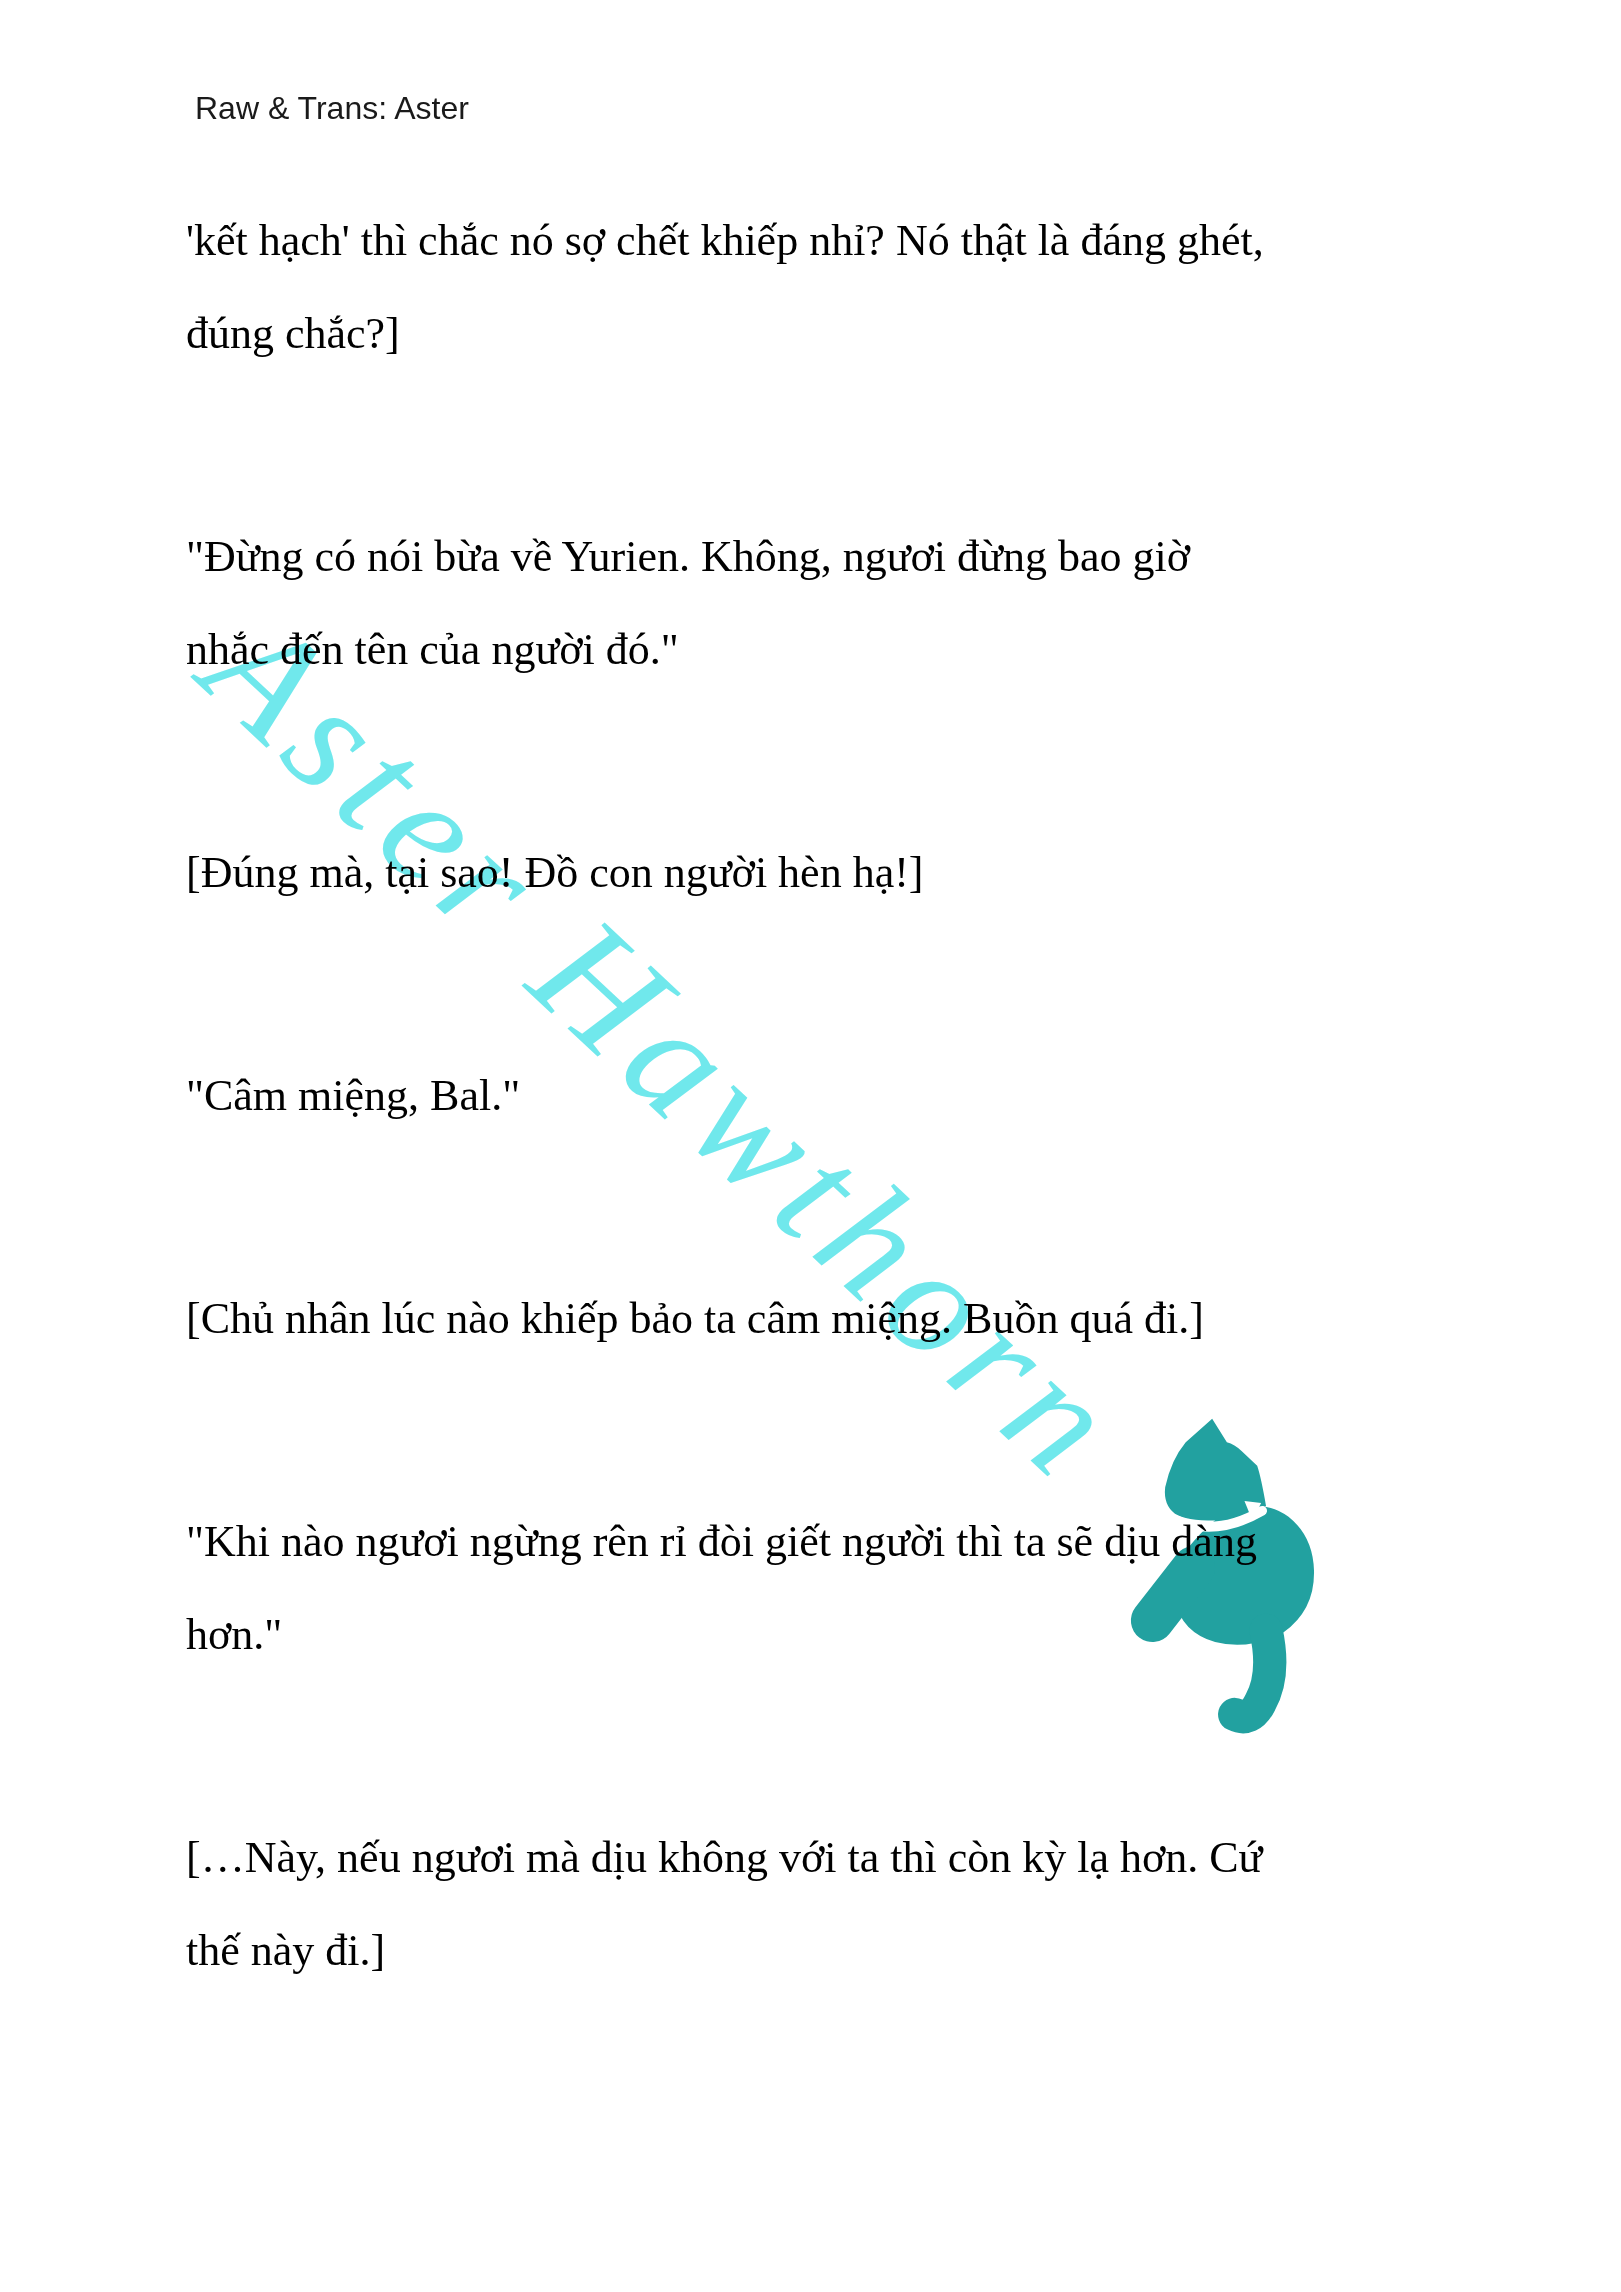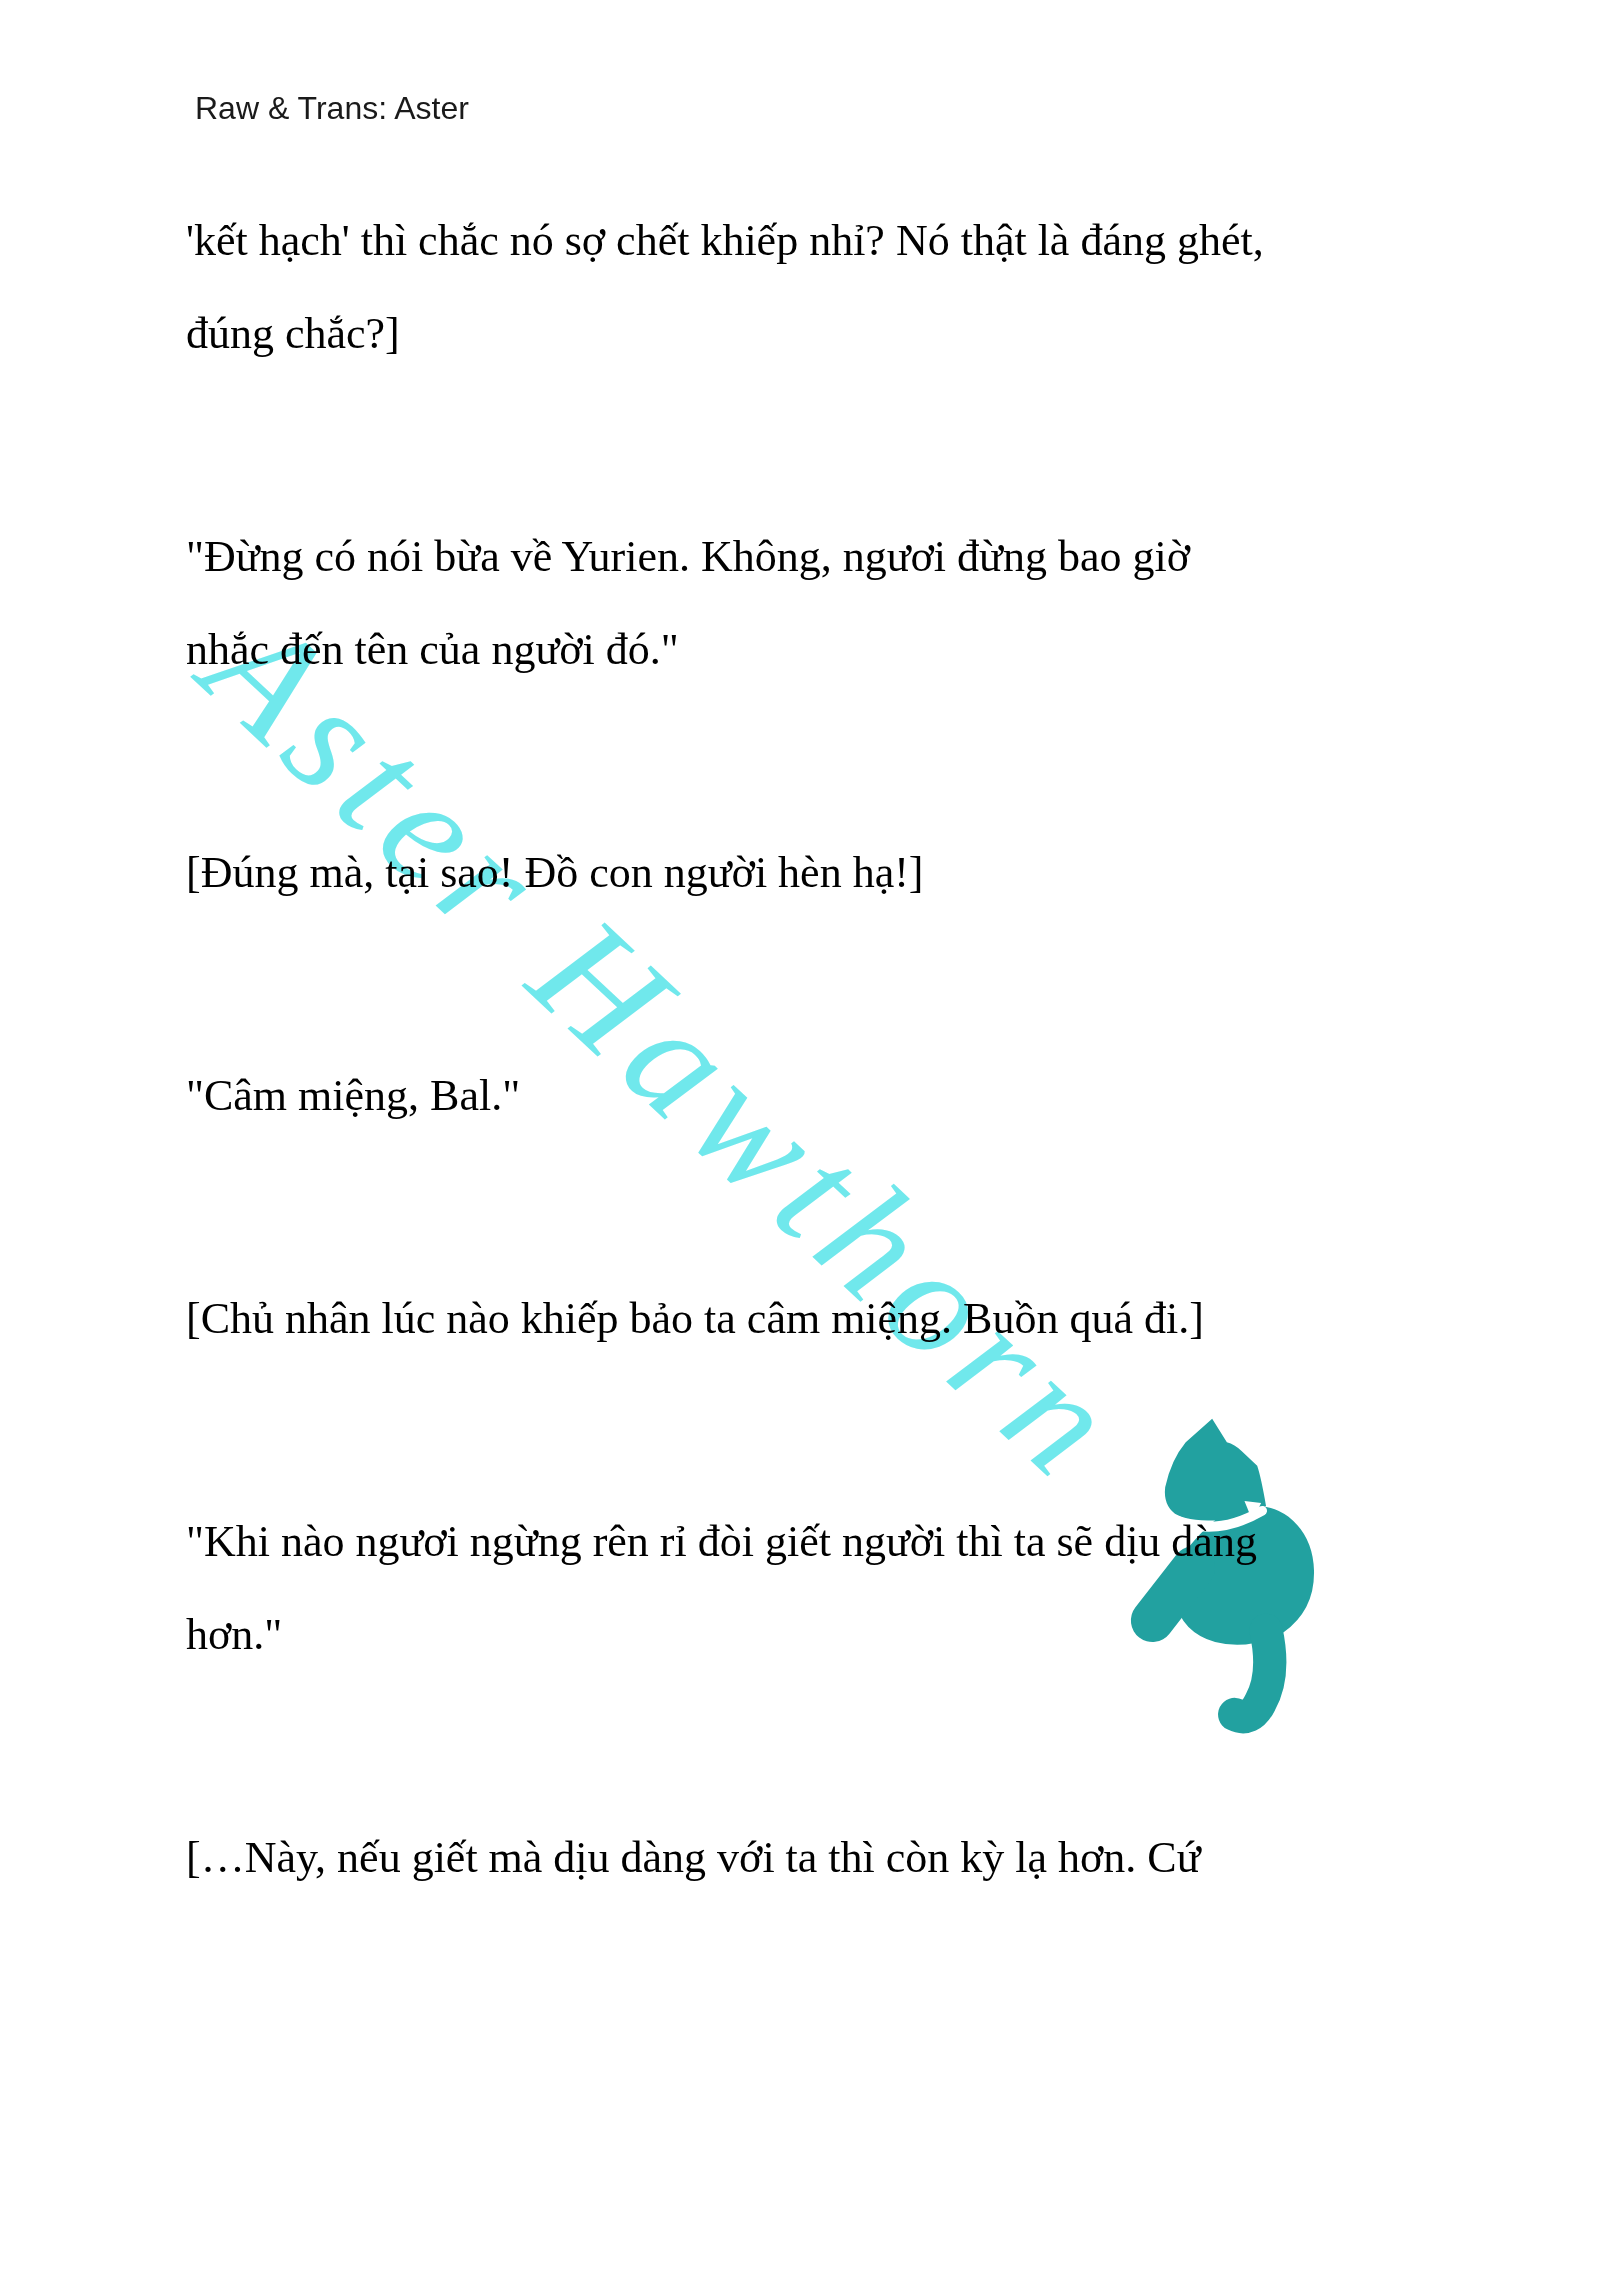--- a/index.html
+++ b/index.html
@@ -117,18 +117,19 @@
     <div class="para">
       <div class="line">[Chủ nhân lúc nào khiếp bảo ta câm miệng. Buồn quá đi.]</div>
     </div>
 
     <div class="para">
       <div class="line">"Khi nào ngươi ngừng rên rỉ đòi giết người thì ta sẽ dịu dàng</div>
       <div class="line">hơn."</div>
     </div>
 
     <div class="para">
-      <div class="line">[…Này, nếu giết mà dịu dàng với ta thì còn kỳ lạ hơn. Cứ</div>
+      <div class="line">[…Này, nếu ngươi mà dịu không với ta thì còn kỳ lạ hơn. Cứ</div>
+      <div class="line">thế này đi.]</div>
     </div>
 
   </div>
 </div>
 
 
 </body></html>

